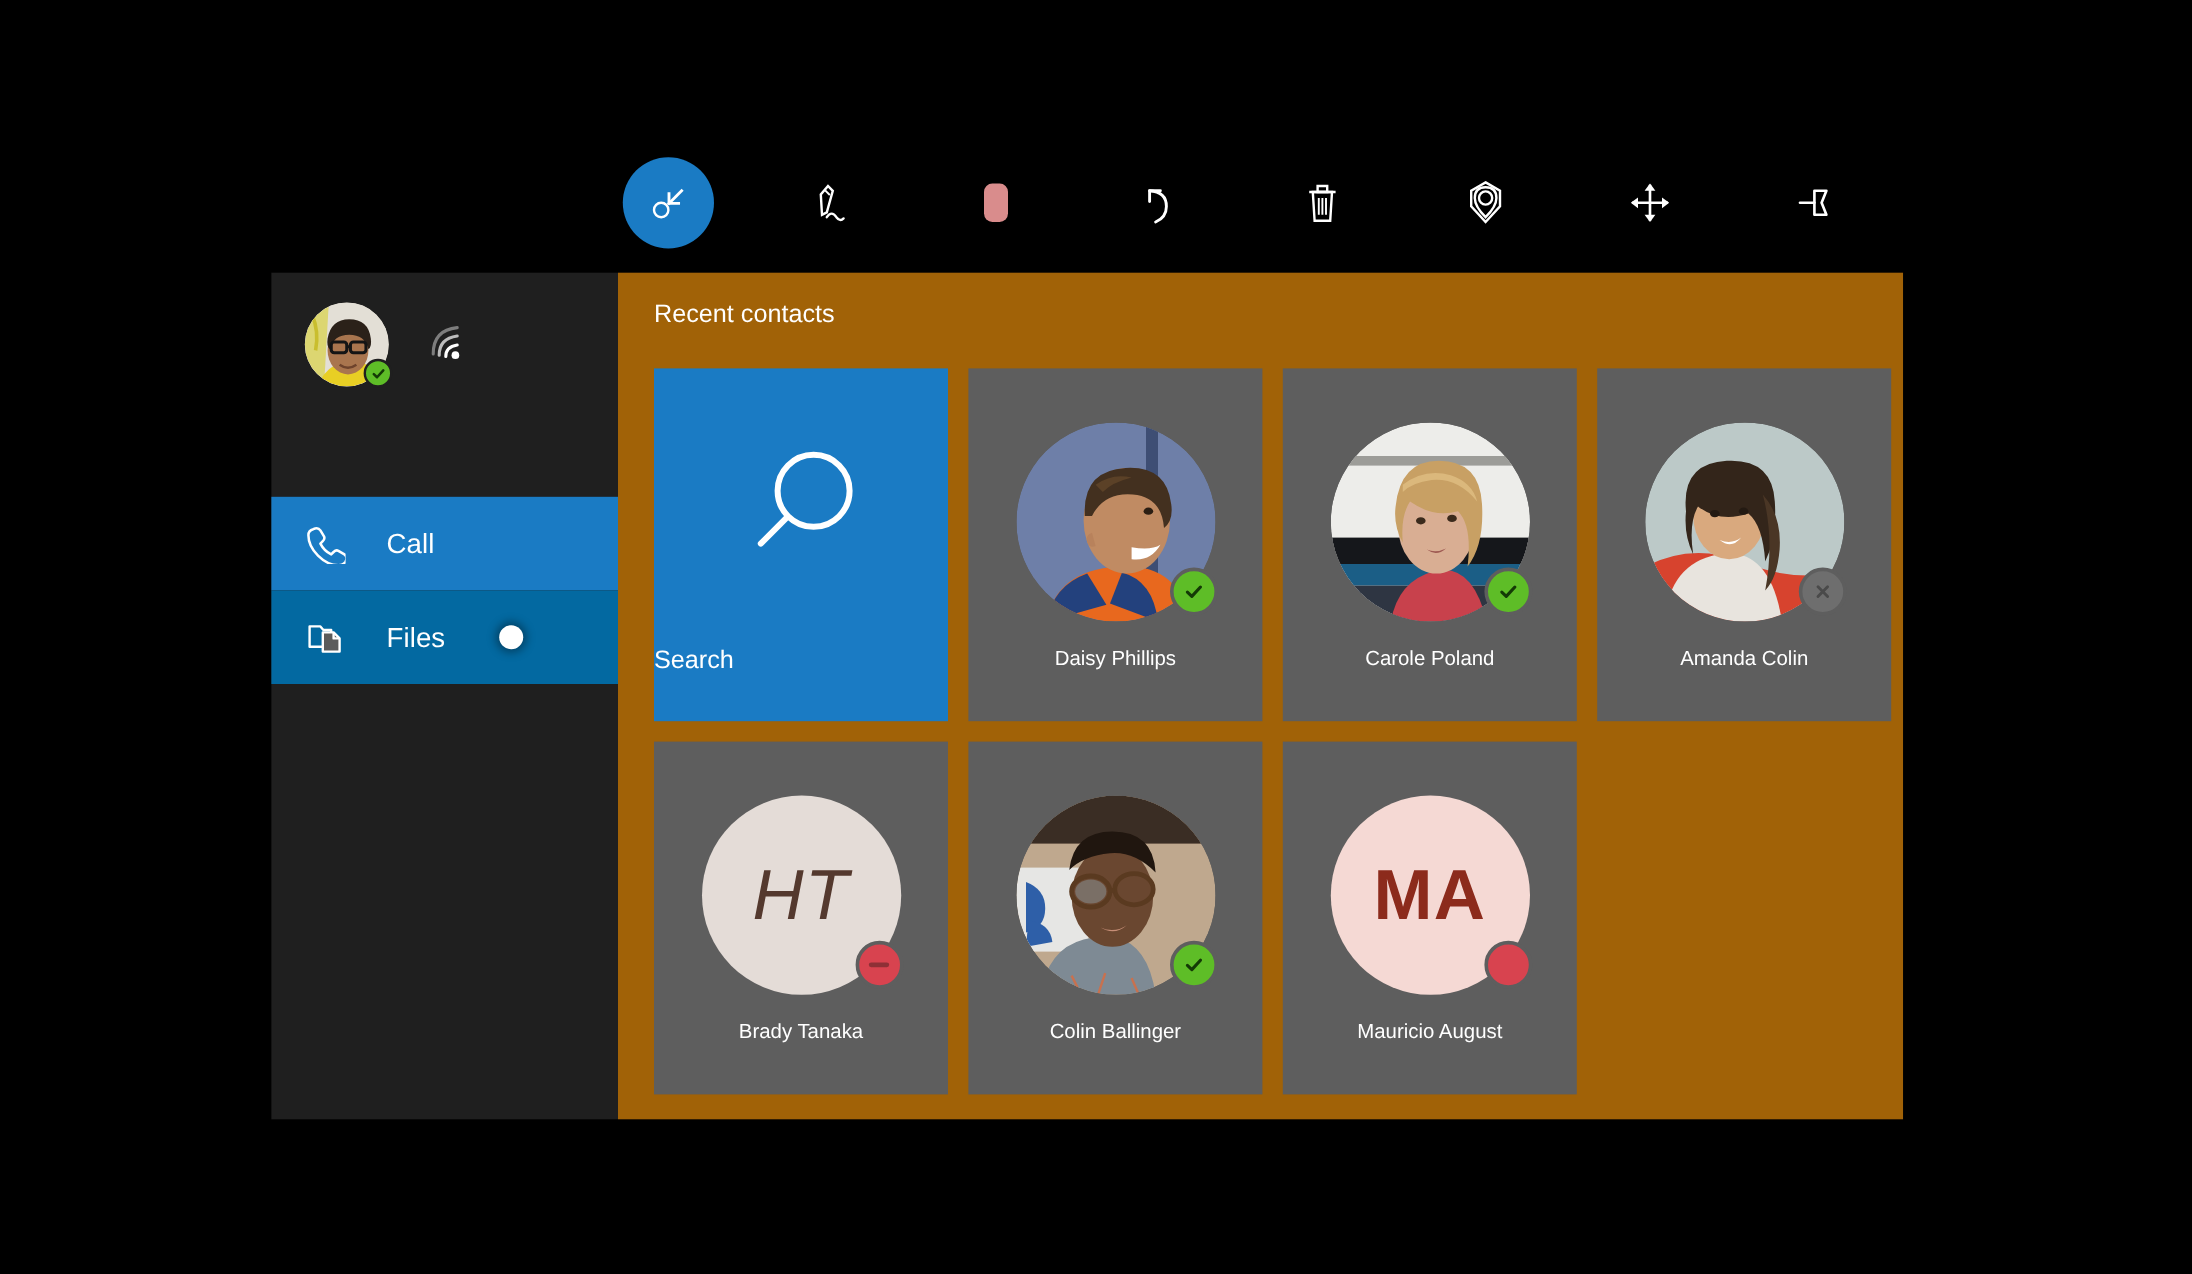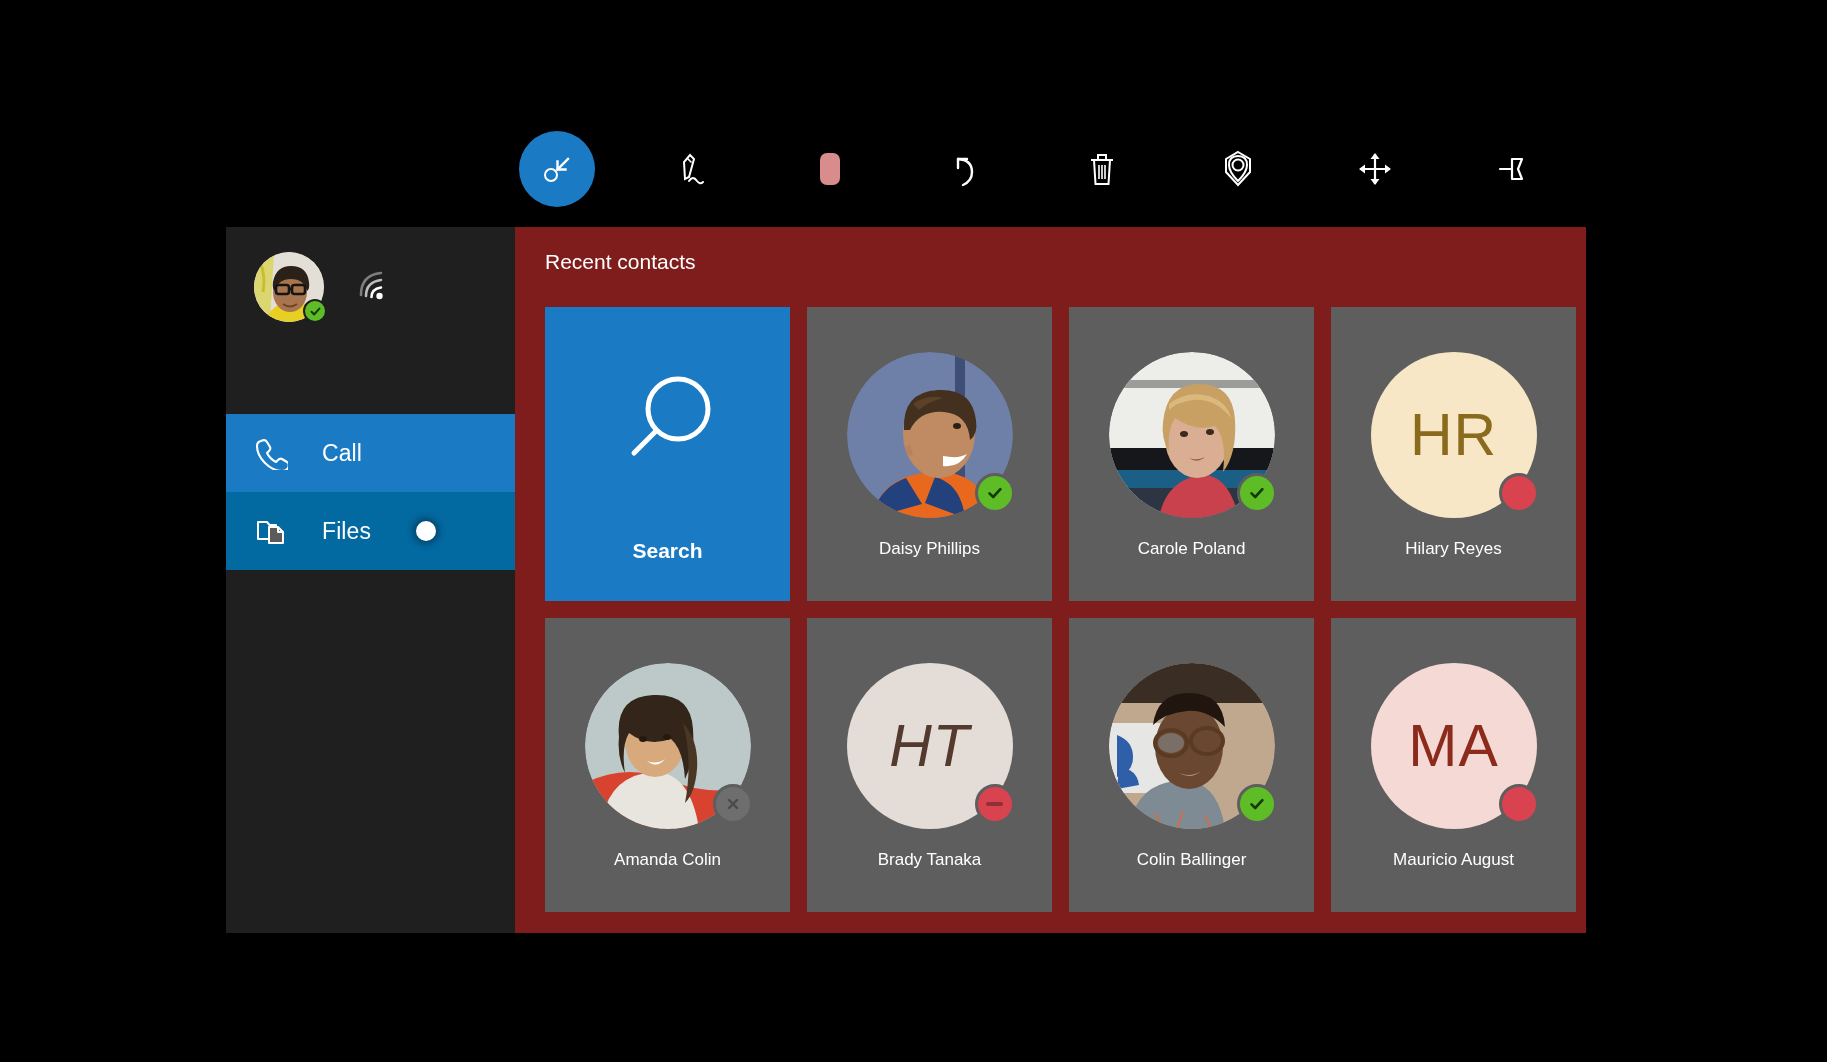--- a/index.html
+++ b/index.html
@@ -88,21 +88,21 @@
     background: #FFFFFF;
     box-shadow: 0 0 7px 3px rgba(0,0,0,.35);
   }
   .nav-settings {
     position: absolute; left: 0; bottom: 38px; width: 100%;
   }
 
   
   .content {
     flex: 1 1 auto;
-    background: #7f1d1d;
+    background: #a16207;
     position: relative;
   }
   .content-title {
     position: absolute; left: 30px; top: 23px;
     color: #FFFFFF; font-size: 21px; font-weight: 400;
   }
   .tile-grid {
     position: absolute; left: 30px; top: 80px;
     display: grid;
     grid-template-columns: repeat(4, 245px);
@@ -156,21 +156,21 @@
     position: absolute; left: 0; right: 0; top: 232px;
     text-align: center;
     color: #FFFFFF; font-size: 17px; font-weight: 400;
   }
   .search-icon-wrap {
     margin-top: 60px;
     display: flex; align-items: center; justify-content: center;
   }
   .search-label {
     position: absolute; left: 0; right: 0; top: 232px;
-    text-align: center; color: #FFFFFF; font-size: 21px; font-weight: bold;
+    color: #FFFFFF; font-size: 21px;
   }
 </style>
 </head>
 <body>
 
 <div id="root">
 
   <div class="toolbar">
 
     <div class="tool-btn active">
@@ -391,29 +391,20 @@
               <div class="presence available">
                 <svg width="18" height="18" viewBox="0 0 18 18">
                   <path d="M3.5 9.4 L7.2 13 L14.4 5.2" stroke="#143a06" stroke-width="2.6" fill="none" stroke-linecap="round" stroke-linejoin="round"></path>
                 </svg>
               </div>
             </div>
             <div class="tile-name">Carole Poland</div>
           </div>
         </div>
 
-        <div class="tile">
-          <div class="tile-inner">
-            <div class="tile-avatar" style="background:#F7E7C6;">
-              <span class="initials" style="color:#8A6A1C;">HR</span>
-              <div class="presence busy"></div>
-            </div>
-            <div class="tile-name">Hilary Reyes</div>
-          </div>
-        </div>
 
         <div class="tile">
           <div class="tile-inner">
             <div class="tile-avatar">
               <div class="photo">
                 <svg width="166" height="166" viewBox="0 0 166 166">
                   <defs>
                       <clipPath id="c3">
                         <circle cx="83" cy="83" r="83"></circle>
                       </clipPath>
@@ -487,21 +478,21 @@
                 </svg>
               </div>
             </div>
             <div class="tile-name">Colin Ballinger</div>
           </div>
         </div>
 
         <div class="tile">
           <div class="tile-inner">
             <div class="tile-avatar" style="background:#F5D9D4;">
-              <span class="initials" style="color:#8C2B1C;">MA</span>
+              <span class="initials" style="color:#8C2B1C;font-weight:bold;">MA</span>
               <div class="presence busy"></div>
             </div>
             <div class="tile-name">Mauricio August</div>
           </div>
         </div>
 
       </div>
     </div>
 
   </div>

